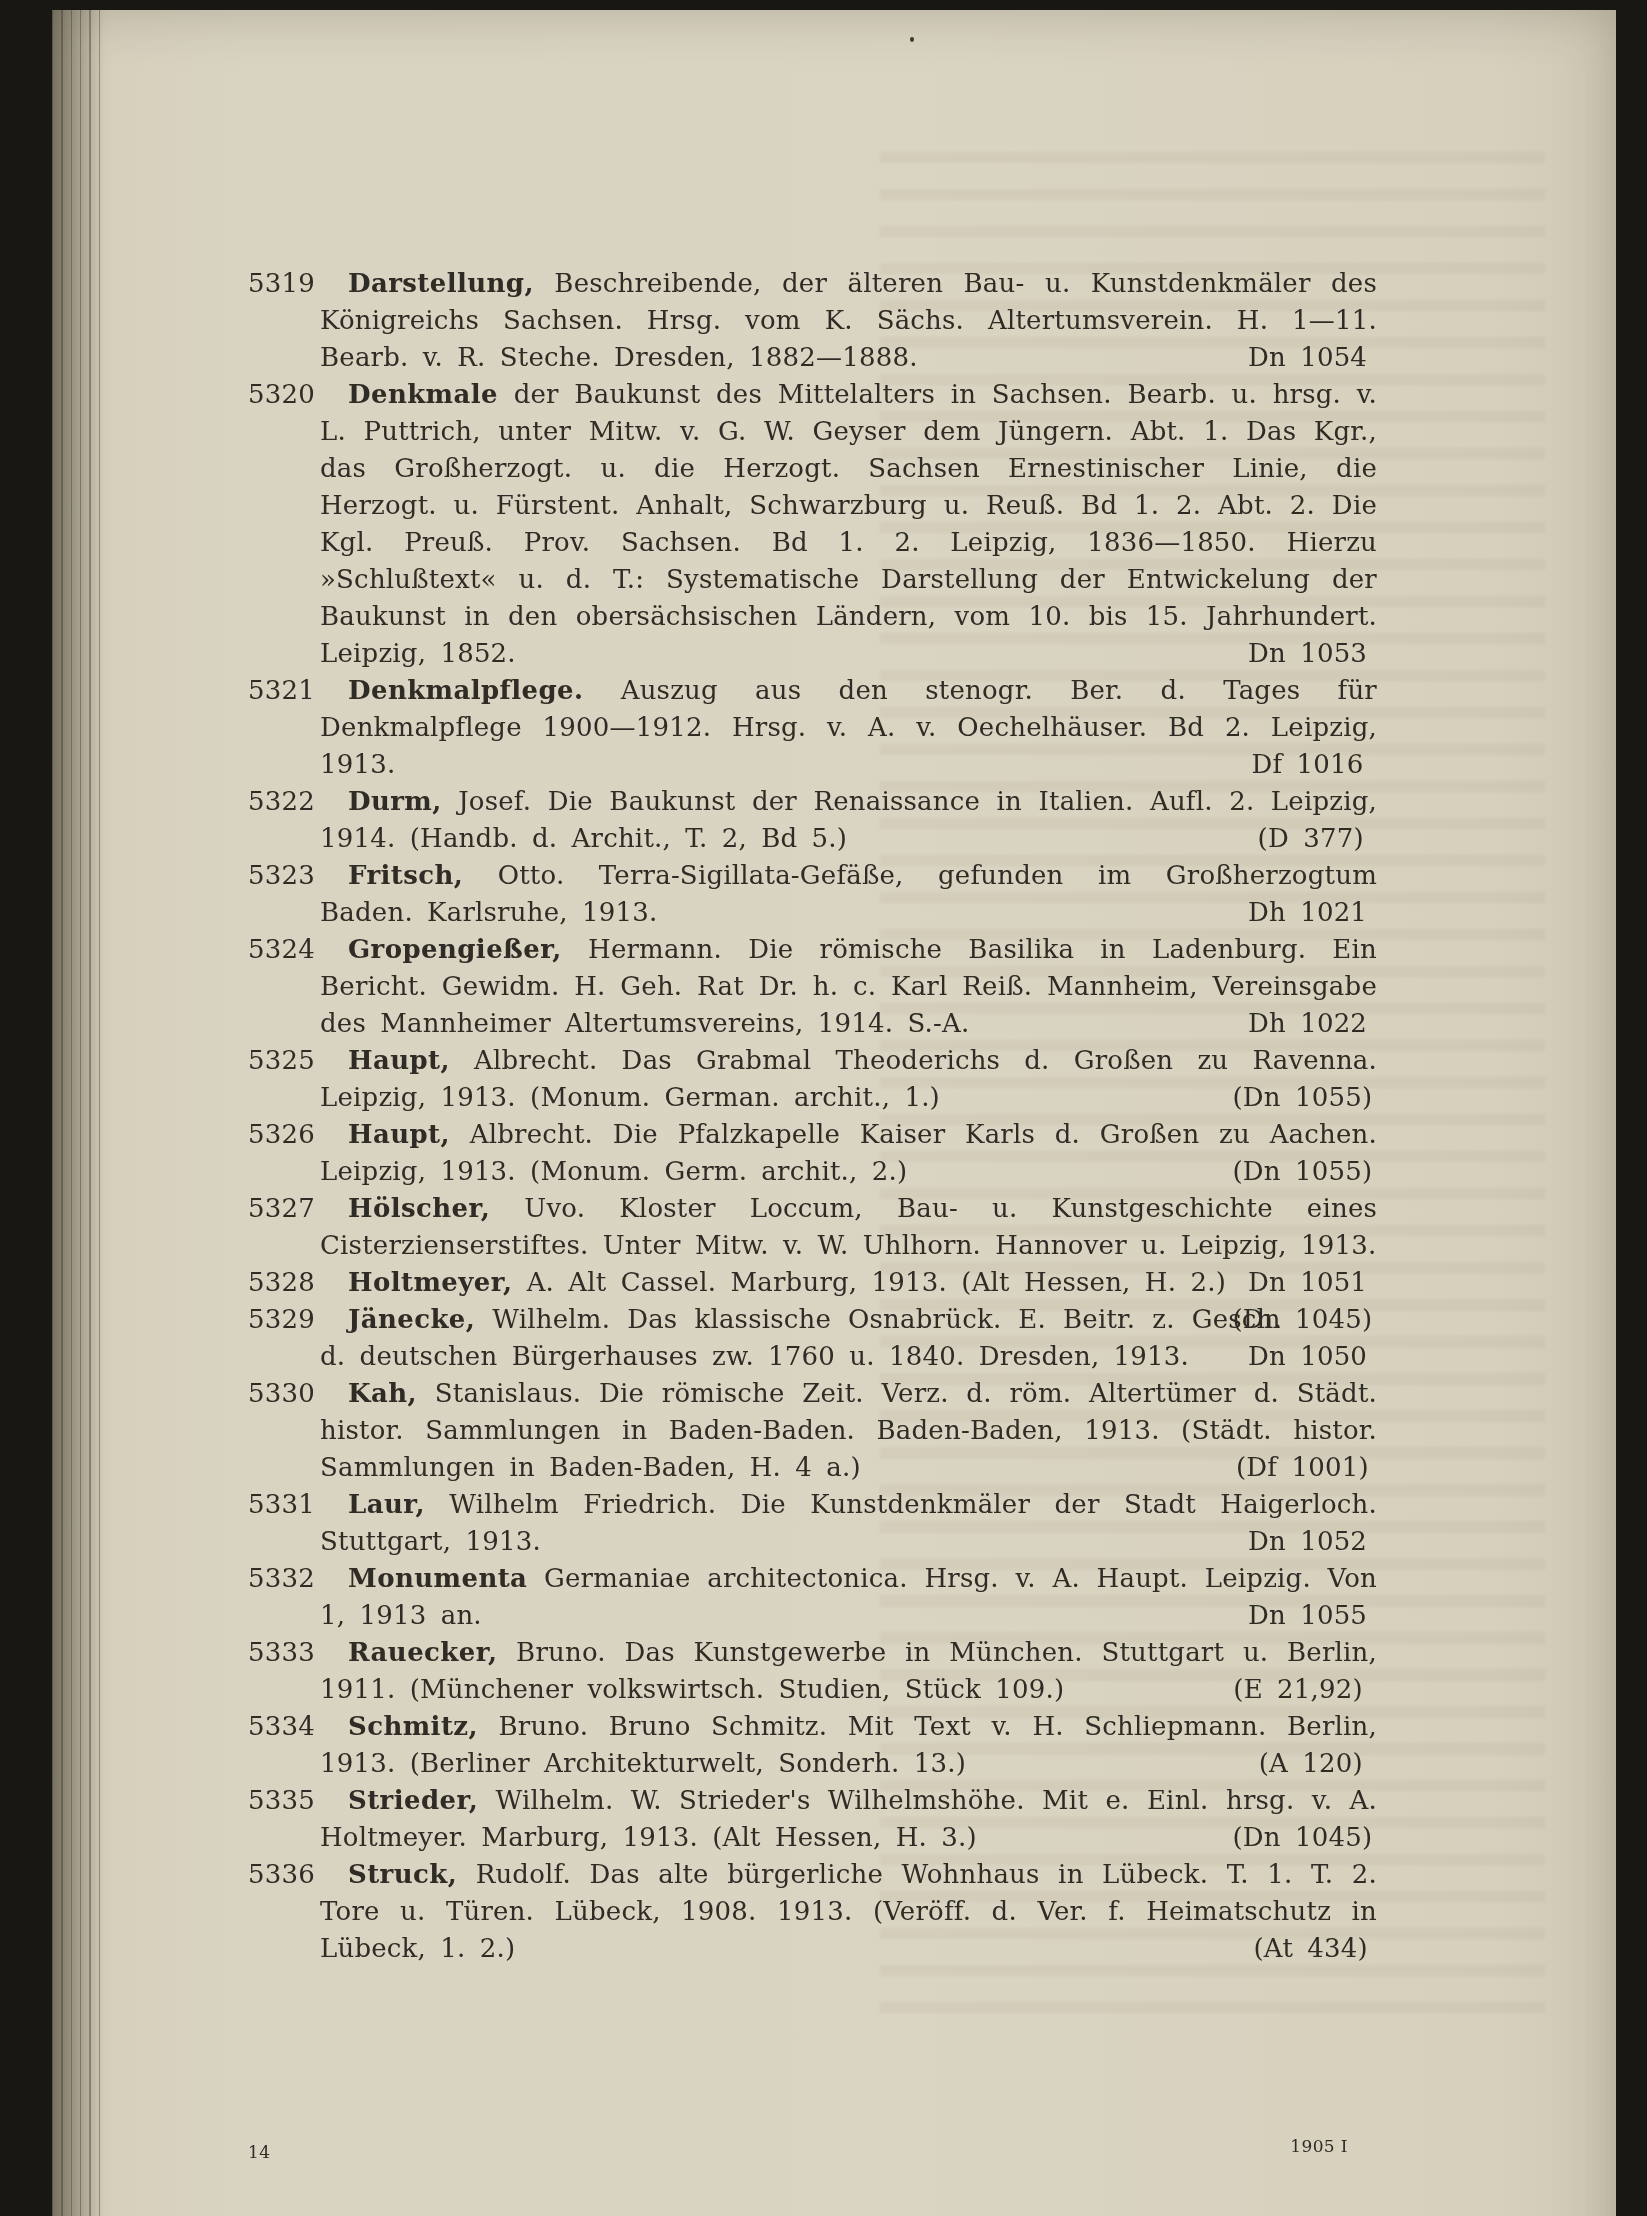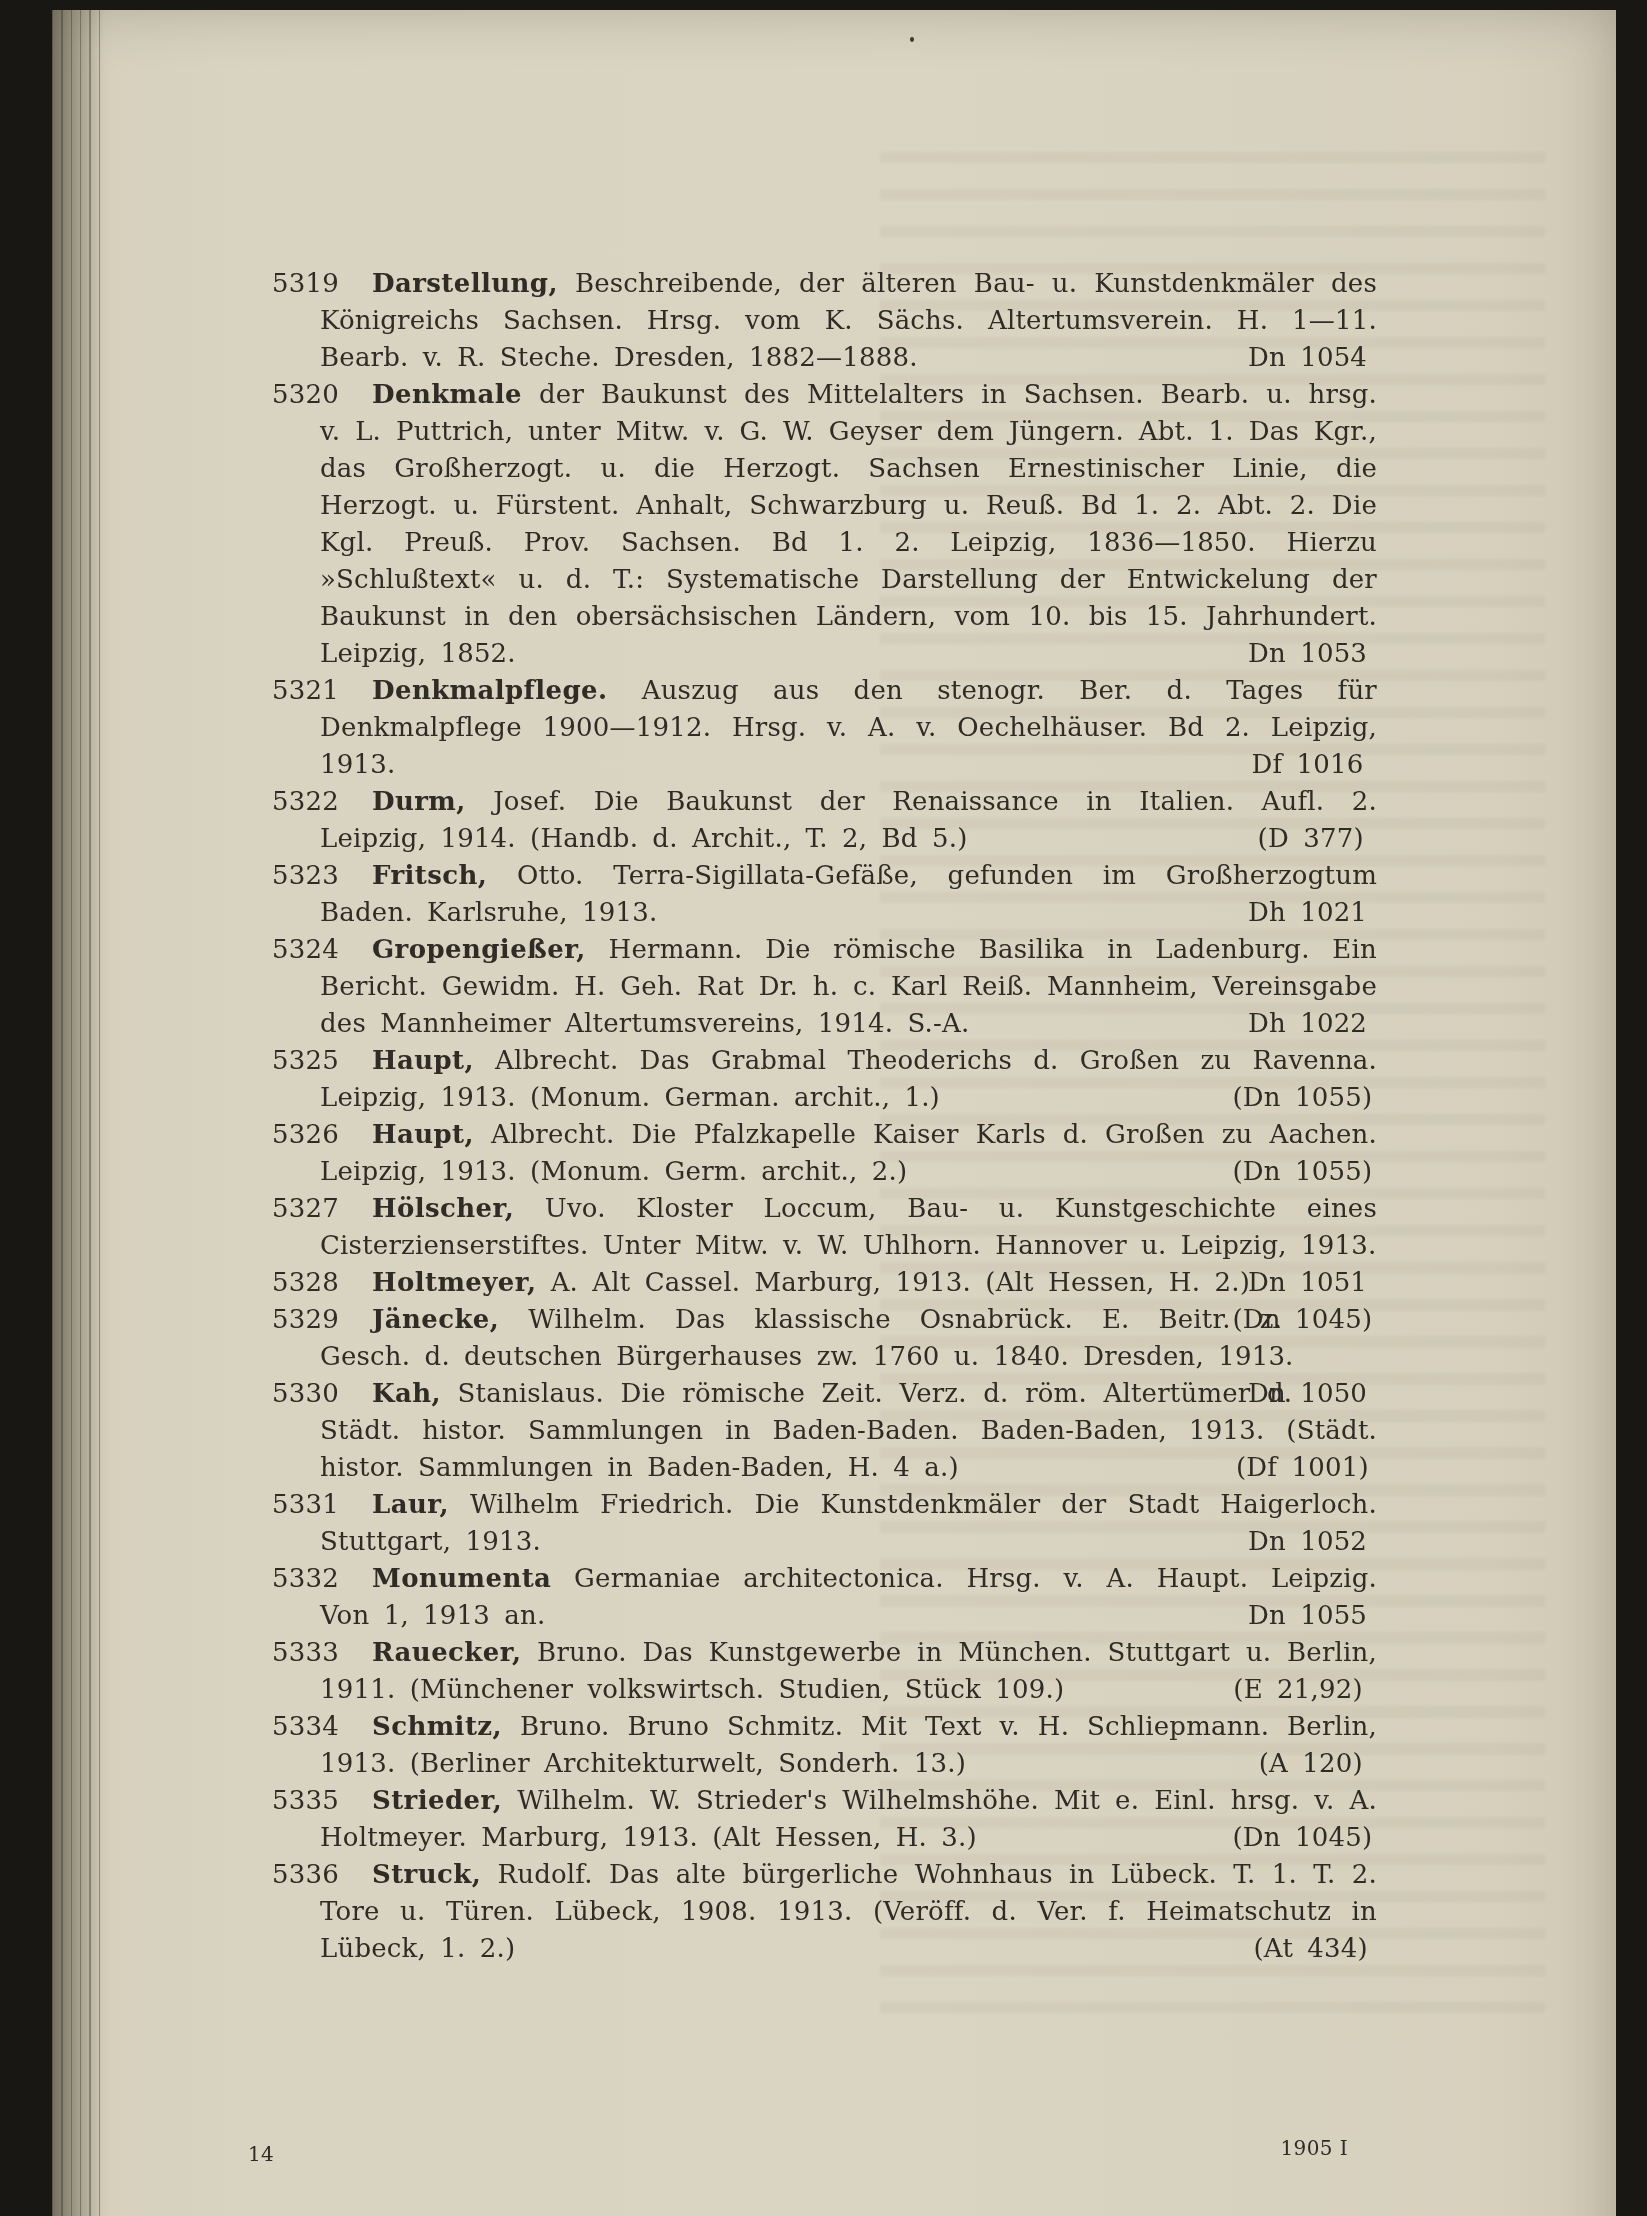--- a/index.html
+++ b/index.html
@@ -29,26 +29,26 @@
 
   .textblock{
     position:absolute;left:196px;top:255px;width:1129px;
     color:var(--color-ink,#2f2b25);
     font-size:26px;line-height:37px;letter-spacing:0.2px;word-spacing:5.8px;
   }
   .entry{
     margin:0;text-align:justify;
     padding-left:72px;text-indent:-72px;
   }
-  .entry .num{display:inline-block;width:72px;text-indent:0;margin-left:24px;}
+  .entry .num{display:inline-block;width:72px;text-indent:0;}
   .entry b{font-weight:700;letter-spacing:0.4px;margin-left:28px;}
   .entry .mark{float:right;text-align:center;padding-left:17.7px;}
   .footer{
     position:absolute;left:196px;top:2132px;width:1129px;height:40px;
-    color:var(--color-ink,#2f2b25);font-size:20px;letter-spacing:0.4px;
+    color:var(--color-ink,#2f2b25);font-size:17px;letter-spacing:0.4px;
   }
   .footer .pg{position:absolute;left:0;top:0;}
   .footer .vol{position:absolute;right:29px;top:-6.2px;}
 </style>
 </head>
 <body>
 
 <div class="paper">
   <div class="gutter"></div>
 

